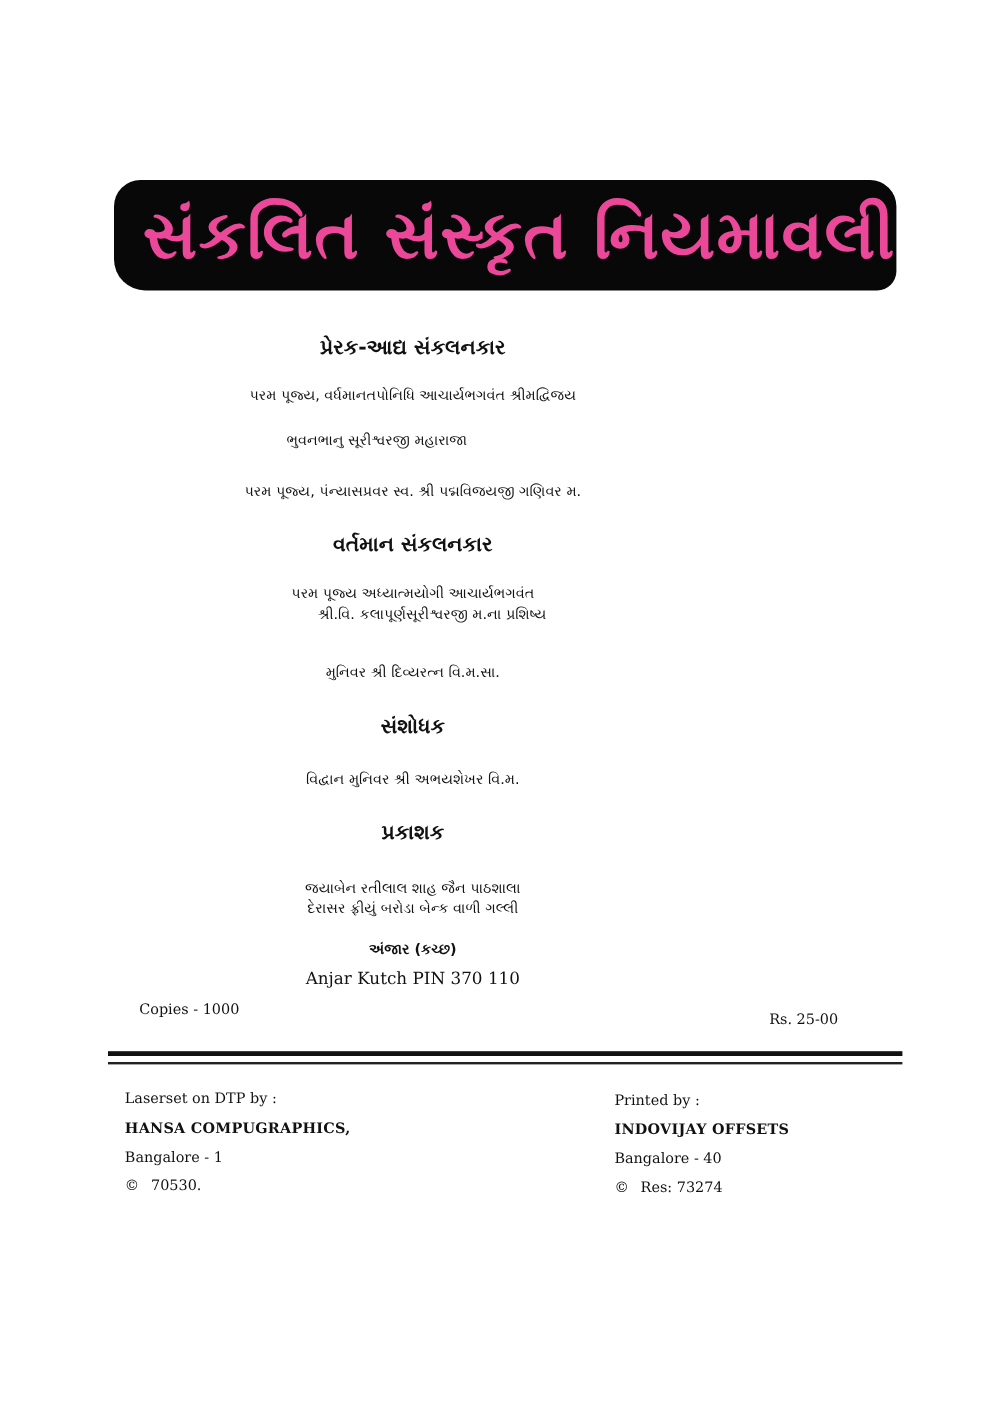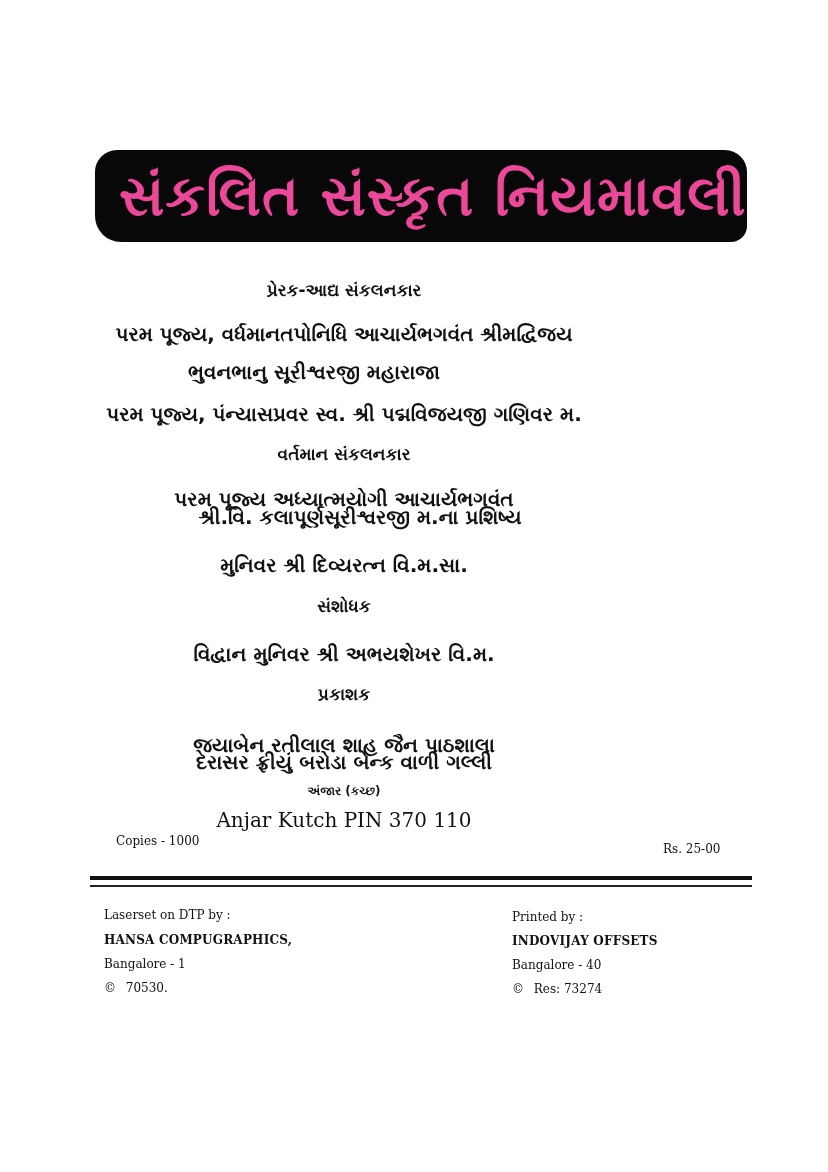--- a/index.html
+++ b/index.html
@@ -41,22 +41,22 @@
   }
 
   .line {
     position: absolute;
     left: 0; width: 688px;
     text-align: center;
     font-family: "DejaVu Sans", sans-serif;
     white-space: nowrap;
   }
   .heading { font-weight: bold; font-size: 17px; }
-  .body-line { font-size: 20px; font-weight: bold; }
-  .roman { font-family: "DejaVu Serif", serif; font-size: 20px; }
+  .body-line { font-size: 12px; }
+  .roman { font-family: "DejaVu Serif", serif; font-size: 14px; }
 
   .abs { position: absolute; white-space: nowrap; font-family: "DejaVu Serif", serif; font-size: 12px; }
   .bold { font-weight: bold; letter-spacing: 0.2px; }
 
   .rule-thick { position: absolute; left: 90px; width: 662px; top: 876px; height: 4px; background: #111; }
   .rule-thin  { position: absolute; left: 90px; width: 662px; top: 885px; height: 1.5px; background: #222; }
 </style>
 </head>
 <body>
 
@@ -159,21 +159,21 @@
 <div class="line heading" style="top:596px;">સંશોધક</div>
 <div class="line body-line" style="top:642px;">વિદ્વાન મુનિવર શ્રી અભયશેખર વિ.મ.</div>
 
 <div class="line heading" style="top:684px;">પ્રકાશક</div>
 <div class="line body-line" style="top:715px;margin-top:18px;">જયાબેન રતીલાલ શાહ જૈન પાઠશાલા</div>
 <div class="line body-line" style="top:750px;">દેરાસર ફ્રીયું બરોડા બેન્ક વાળી ગલ્લી</div>
 <div class="line heading" style="top:784px; font-size:12px;">અંજાર (કચ્છ)</div>
 <div class="line roman" style="top:808px;">Anjar Kutch PIN 370 110</div>
 
 <div class="abs" style="left:116px; top:834px;">Copies - 1000</div>
-<div class="abs" style="left:641px; top:842px;margin-left:22px;">Rs. 25-00</div>
+<div class="abs" style="left:641px; top:842px;">Rs. 25-00</div>
 
 <div class="rule-thick"></div>
 <div class="rule-thin"></div>
 
 <div class="abs" style="left:104px; top:908px;">
   <span>Laserset on</span>
   <span style="font-family:'DejaVu Sans',sans-serif;"></span>
   <span>DTP by :</span>
 </div>
 <div class="abs bold" style="left:104px; top:933px;">HANSA COMPUGRAPHICS,</div>

